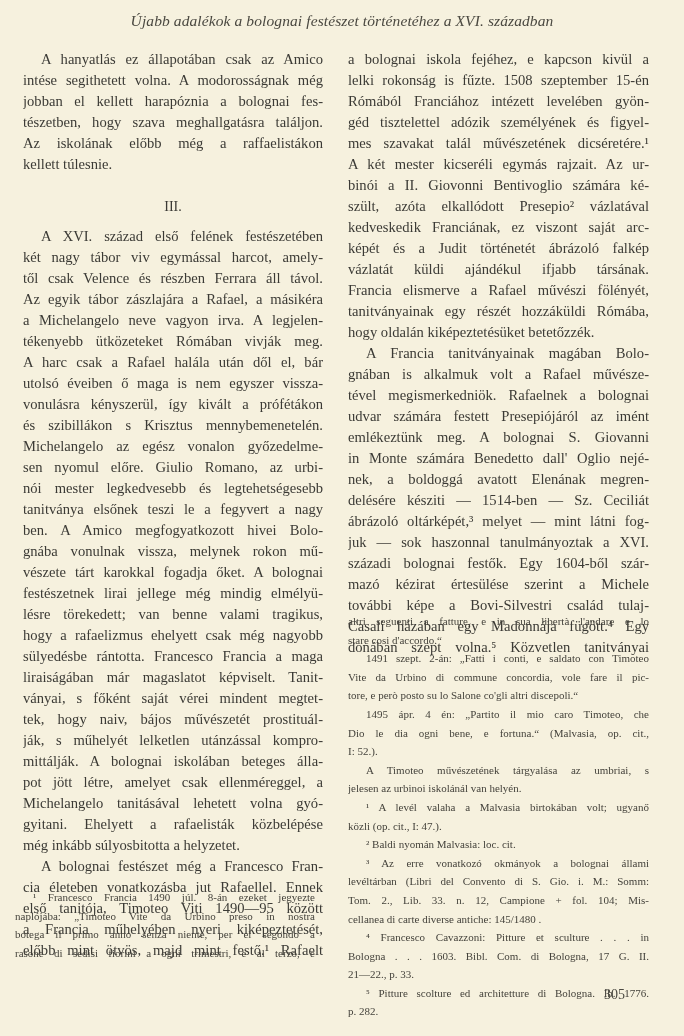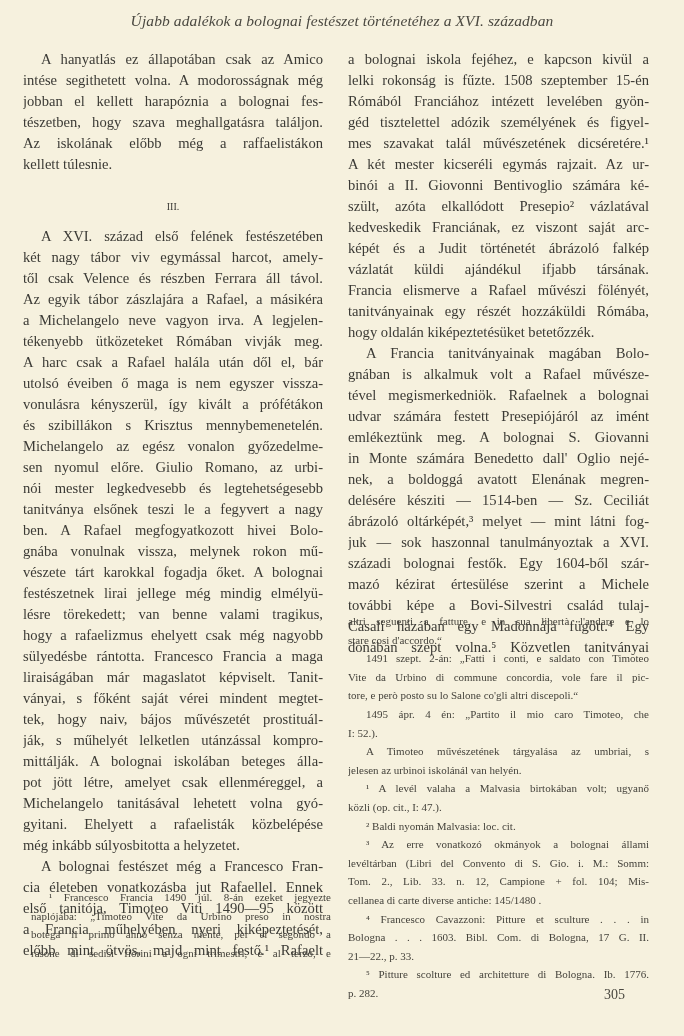--- a/index.html
+++ b/index.html
@@ -20,31 +20,31 @@
   .col.right { left: 348px; width: 301px; }
   .body-line {
     display: block; height: 21px; line-height: 21px; font-size: 14.6px;
     white-space: nowrap; text-align: justify; text-align-last: justify;
     overflow: hidden;
   }
   .body-line.last { text-align-last: left; }
   .body-line.indent { padding-left: 18px; }
   .section-heading {
     display: block; text-align: center; height: 21px; line-height: 21px;
-    font-size: 10px; margin: 21px 0 9px 0;
+    font-size: 14px; margin: 21px 0 9px 0;
   }
   .fn-block { position: absolute; }
   .fn-line {
     display: block; height: 18.6px; line-height: 18.6px; font-size: 11px;
     white-space: nowrap; text-align: justify; text-align-last: justify; overflow: hidden;
     color: #45433c;
   }
   .fn-line.last { text-align-last: left; }
   .fn-line.indent { padding-left: 18px; }
-  .left-fn { left: 31px; top: 888px; width: 300px; }
+  .left-fn { left: 15px; top: 888px; width: 300px; }
   .right-fn { left: 348px; top: 612px; width: 301px; }
   .page-number {
     position: absolute; left: 604px; top: 987px; font-size: 14px; color: #4a4840;
   }
 </style>
 </head>
 <body>
 
 <div class="page">
   <div class="running-head">Újabb adalékok a bolognai festészet történetéhez a XVI. században</div>
@@ -67,21 +67,21 @@
         <span class="body-line">a Michelangelo neve vagyon irva. A legjelen-</span>
         <span class="body-line">tékenyebb ütközeteket Rómában vivják meg.</span>
         <span class="body-line">A harc csak a Rafael halála után dől el, bár</span>
         <span class="body-line">utolsó éveiben ő maga is nem egyszer vissza-</span>
         <span class="body-line">vonulásra kényszerül, így kivált a prófétákon</span>
         <span class="body-line">és szibillákon s Krisztus mennybemenetelén.</span>
         <span class="body-line">Michelangelo az egész vonalon győzedelme-</span>
         <span class="body-line">sen nyomul előre. Giulio Romano, az urbi-</span>
         <span class="body-line">nói mester legkedvesebb és legtehetségesebb</span>
         <span class="body-line">tanitványa elsőnek teszi le a fegyvert a nagy</span>
-        <span class="body-line">ben. A Rafael megfogyatkozott hivei Bolo-</span>
+        <span class="body-line">ben. A Amico megfogyatkozott hivei Bolo-</span>
         <span class="body-line">gnába vonulnak vissza, melynek rokon mű-</span>
         <span class="body-line">vészete tárt karokkal fogadja őket. A bolognai</span>
         <span class="body-line">festészetnek lirai jellege még mindig elmélyü-</span>
         <span class="body-line">lésre törekedett; van benne valami tragikus,</span>
         <span class="body-line">hogy a rafaelizmus ehelyett csak még nagyobb</span>
         <span class="body-line">sülyedésbe rántotta. Francesco Francia a maga</span>
         <span class="body-line">liraiságában már magaslatot képviselt. Tanit-</span>
         <span class="body-line">ványai, s főként saját vérei mindent megtet-</span>
         <span class="body-line">tek, hogy naiv, bájos művészetét prostituál-</span>
         <span class="body-line">ják, s műhelyét lelketlen utánzással kompro-</span>
@@ -143,20 +143,21 @@
       </div>
   </div>
 
   <div class="fn-block right-fn">
       <span class="fn-line">altri seguenti a fatture, e in sua libertà l'andare e lo</span>
       <span class="fn-line last">stare cosi d'accordo.“</span>
       <span class="fn-line indent">1491 szept. 2-án: „Fatti i conti, e saldato con Timoteo</span>
       <span class="fn-line">Vite da Urbino di commune concordia, vole fare il pic-</span>
       <span class="fn-line last">tore, e però posto su lo Salone co'gli altri discepoli.“</span>
       <span class="fn-line indent">1495 ápr. 4 én: „Partito il mio caro Timoteo, che</span>
+      <span class="fn-line">Dio le dia ogni bene, e fortuna.“ (Malvasia, op. cit.,</span>
       <span class="fn-line last">I: 52.).</span>
       <span class="fn-line indent">A Timoteo művészetének tárgyalása az umbriai, s</span>
       <span class="fn-line last">jelesen az urbinoi iskolánál van helyén.</span>
       <span class="fn-line indent">¹ A levél valaha a Malvasia birtokában volt; ugyanő</span>
       <span class="fn-line last">közli (op. cit., I: 47.).</span>
       <span class="fn-line indent last">² Baldi nyomán Malvasia: loc. cit.</span>
       <span class="fn-line indent">³ Az erre vonatkozó okmányok a bolognai állami</span>
       <span class="fn-line">levéltárban (Libri del Convento di S. Gio. i. M.: Somm:</span>
       <span class="fn-line">Tom. 2., Lib. 33. n. 12, Campione + fol. 104; Mis-</span>
       <span class="fn-line last">cellanea di carte diverse antiche: 145/1480 .</span>

